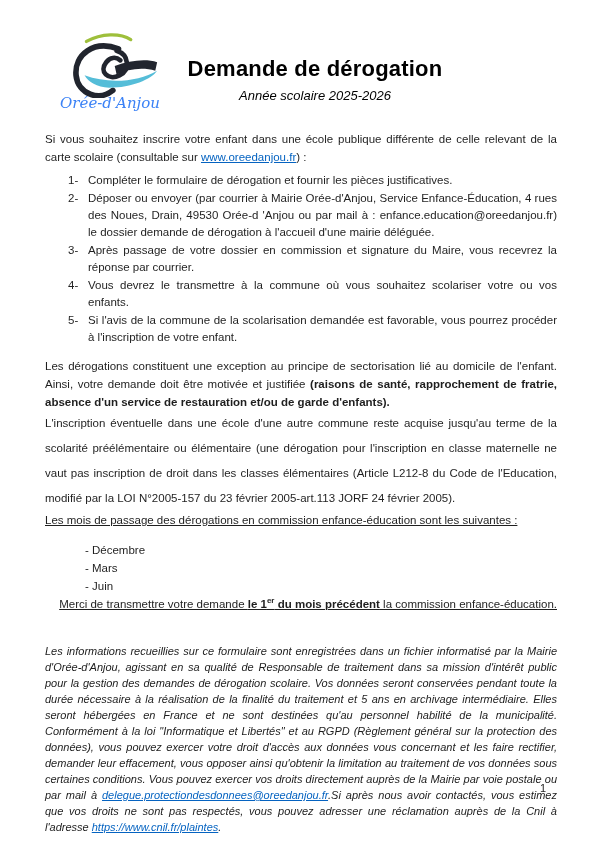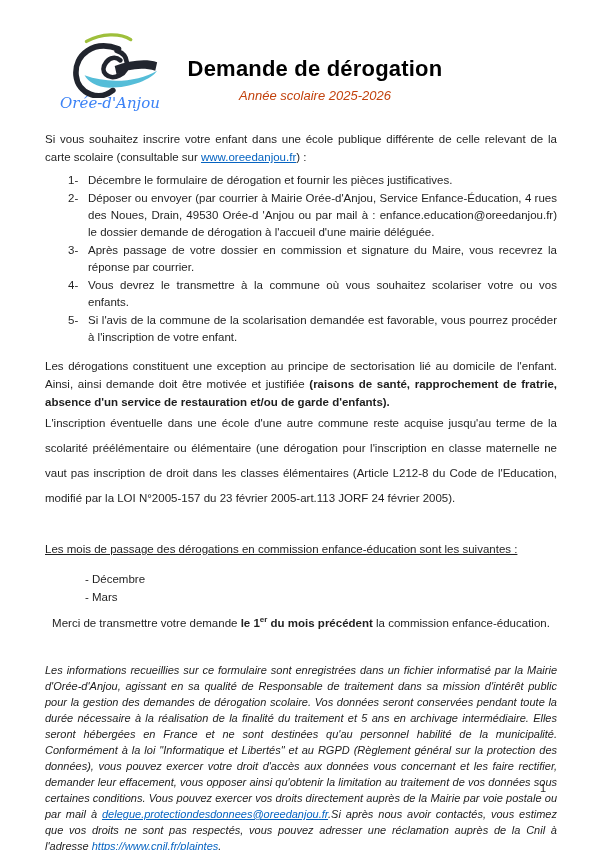--- a/index.html
+++ b/index.html
@@ -15,41 +15,40 @@
   
   .logo-block{position:absolute;left:54px;top:32px;width:112px;text-align:center;}
   .logo-svg{display:block;margin:0 auto;}
   .logo-caption{
     font-family:"DejaVu Serif","Liberation Serif",serif;
     font-style:italic;font-size:15px;color:#3b82f6;margin-top:-4px;
     white-space:nowrap;
   }
   .header-text{position:absolute;left:130px;top:56px;width:370px;text-align:center;}
   .doc-title{font-size:22px;font-weight:bold;color:#000000;letter-spacing:0.2px;}
-  .doc-subtitle{font-size:13px;font-style:italic;margin-top:6px;color:#c2410c;}
+  .doc-subtitle{font-size:13px;font-style:italic;margin-top:6px;color:#000000;}
   
   .content{position:absolute;left:45px;top:130px;width:512px;font-size:11.5px;line-height:18px;}
   p{margin:0;text-align:justify;}
   .intro{margin-bottom:0;}
   a.link{color:#0563C1;text-decoration:underline;cursor:pointer;}
   
   .steps{margin:6px 0 10px 0;line-height:17px;}
   .step{display:flex;margin:0 0 1px 0;}
   .step-num{flex:0 0 20px;margin-left:23px;}
   .step-text{flex:1;text-align:justify;}
   .para-derogations{margin-top:11px;}
   .para-inscription{line-height:25px;}
   .commission-heading{
-    margin-top:29px;
     text-decoration:underline;
     text-align:left;
   }
   .months{margin-top:12px;line-height:18px;}
   .month-item{text-align:left;margin-left:40px;}
-  .reminder{margin-top:8px;text-align:center;}
+  .reminder{text-align:right;text-decoration:underline;}
   sup{font-size:8px;line-height:0;}
   
   .privacy{
     margin-top:30px;
     font-style:italic;
     font-size:11px;
     line-height:16px;
     text-align:justify;
     color:#1c1c1c;
   }
@@ -81,49 +80,50 @@
     <div class="doc-subtitle">Année scolaire 2025-2026</div>
   </div>
 
   <div class="content">
 
     <p class="intro"><span>Si vous souhaitez inscrire votre enfant dans une école publique différente de celle relevant de la carte scolaire (consultable sur </span><a class="link">www.oreedanjou.fr</a><span>) :</span></p>
 
     <div class="steps">
       <div class="step">
         <span class="step-num">1-</span>
-        <span class="step-text">Décembre le formulaire de dérogation et fournir les pièces justificatives.</span>
+        <span class="step-text">Compléter le formulaire de dérogation et fournir les pièces justificatives.</span>
       </div>
       <div class="step">
         <span class="step-num">2-</span>
         <span class="step-text">Déposer ou envoyer (par courrier à Mairie Orée-d'Anjou, Service Enfance-Éducation, 4 rues des Noues, Drain, 49530 Orée-d 'Anjou ou par mail à : enfance.education@oreedanjou.fr) le dossier demande de dérogation à l'accueil d'une mairie déléguée.</span>
       </div>
       <div class="step">
         <span class="step-num">3-</span>
         <span class="step-text">Après passage de votre dossier en commission et signature du Maire, vous recevrez la réponse par courrier.</span>
       </div>
       <div class="step">
         <span class="step-num">4-</span>
         <span class="step-text">Vous devrez le transmettre à la commune où vous souhaitez scolariser votre ou vos enfants.</span>
       </div>
       <div class="step">
         <span class="step-num">5-</span>
         <span class="step-text">Si l'avis de la commune de la scolarisation demandée est favorable, vous pourrez procéder à l'inscription de votre enfant.</span>
       </div>
     </div>
 
-    <p class="para-derogations"><span>Les dérogations constituent une exception au principe de sectorisation lié au domicile de l'enfant. Ainsi, ainsi demande doit être motivée et justifiée </span><b>(raisons de santé, rapprochement de fratrie, absence d'un service de restauration et/ou de garde d'enfants).</b></p>
+    <p class="para-derogations"><span>Les dérogations constituent une exception au principe de sectorisation lié au domicile de l'enfant. Ainsi, votre demande doit être motivée et justifiée </span><b>(raisons de santé, rapprochement de fratrie, absence d'un service de restauration et/ou de garde d'enfants).</b></p>
 
     <p class="para-inscription">L'inscription éventuelle dans une école d'une autre commune reste acquise jusqu'au terme de la scolarité préélémentaire ou élémentaire (une dérogation pour l'inscription en classe maternelle ne vaut pas inscription de droit dans les classes élémentaires (Article L212-8 du Code de l'Education, modifié par la LOI N°2005-157 du 23 février 2005-art.113 JORF 24 février 2005).</p>
 
     <p class="commission-heading">Les mois de passage des dérogations en commission enfance-éducation sont les suivantes :</p>
 
     <div class="months">
       <div class="month-item">- Décembre</div>
       <div class="month-item">- Mars</div>
+      <div class="month-item">- Juin</div>
     </div>
 
     <p class="reminder"><span>Merci de transmettre votre demande </span><b><span>le 1</span><sup>er</sup><span> du mois précédent</span></b><span> la commission enfance-éducation.</span></p>
 
     <p class="privacy"><span>Les informations recueillies sur ce formulaire sont enregistrées dans un fichier informatisé par la Mairie d'Orée-d'Anjou, agissant en sa qualité de Responsable de traitement dans sa mission d'intérêt public pour la gestion des demandes de dérogation scolaire. Vos données seront conservées pendant toute la durée nécessaire à la réalisation de la finalité du traitement et 5 ans en archivage intermédiaire. Elles seront hébergées en France et ne sont destinées qu'au personnel habilité de la municipalité. Conformément à la loi "Informatique et Libertés" et au RGPD (Règlement général sur la protection des données), vous pouvez exercer votre droit d'accès aux données vous concernant et les faire rectifier, demander leur effacement, vous opposer ainsi qu'obtenir la limitation au traitement de vos données sous certaines conditions. Vous pouvez exercer vos droits directement auprès de la Mairie par voie postale ou par mail à </span><a class="link">delegue.protectiondesdonnees@oreedanjou.fr</a><span>.Si après nous avoir contactés, vous estimez que vos droits ne sont pas respectés, vous pouvez adresser une réclamation auprès de la Cnil à l'adresse </span><a class="link">https://www.cnil.fr/plaintes</a><span>.</span></p>
 
   </div>
 
   <div class="page-number">1</div>
 

